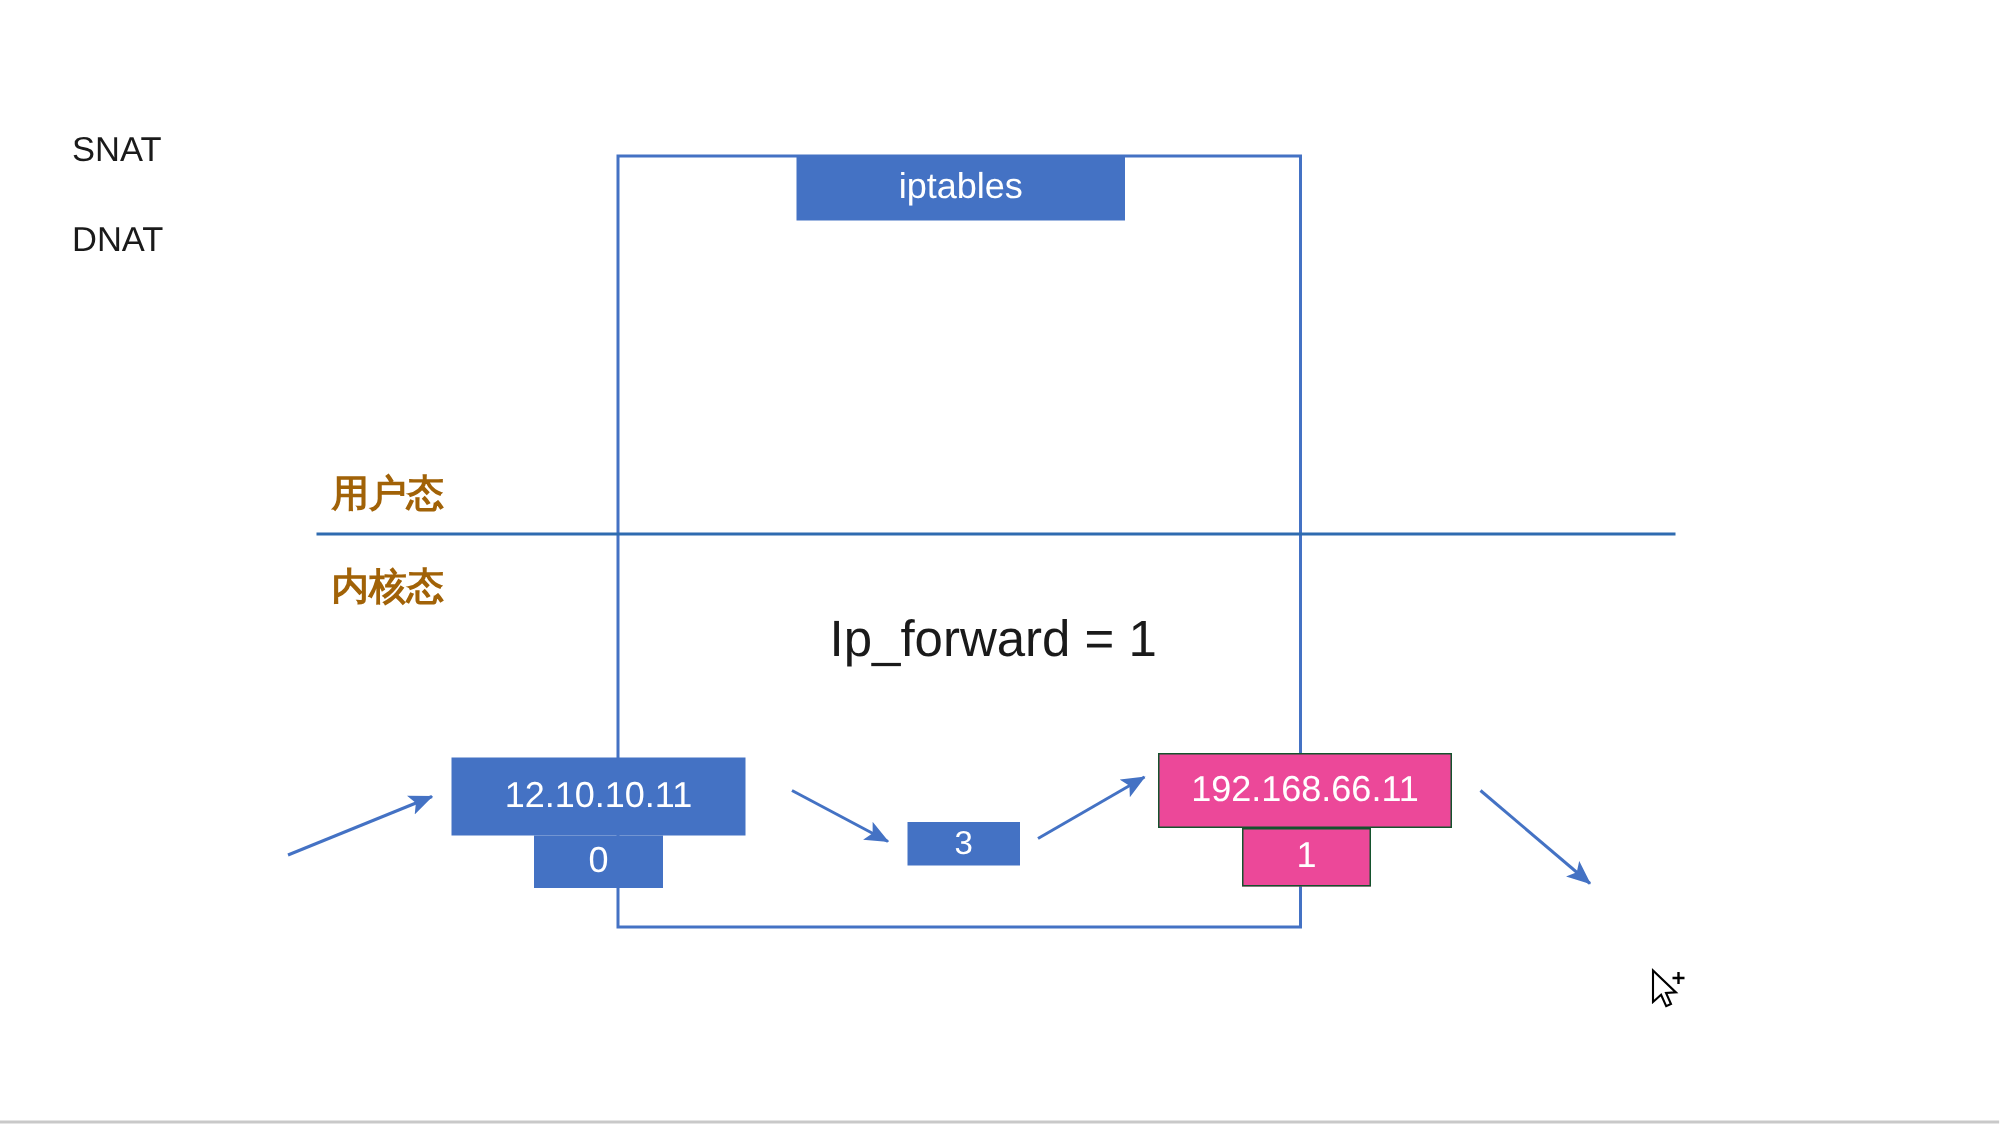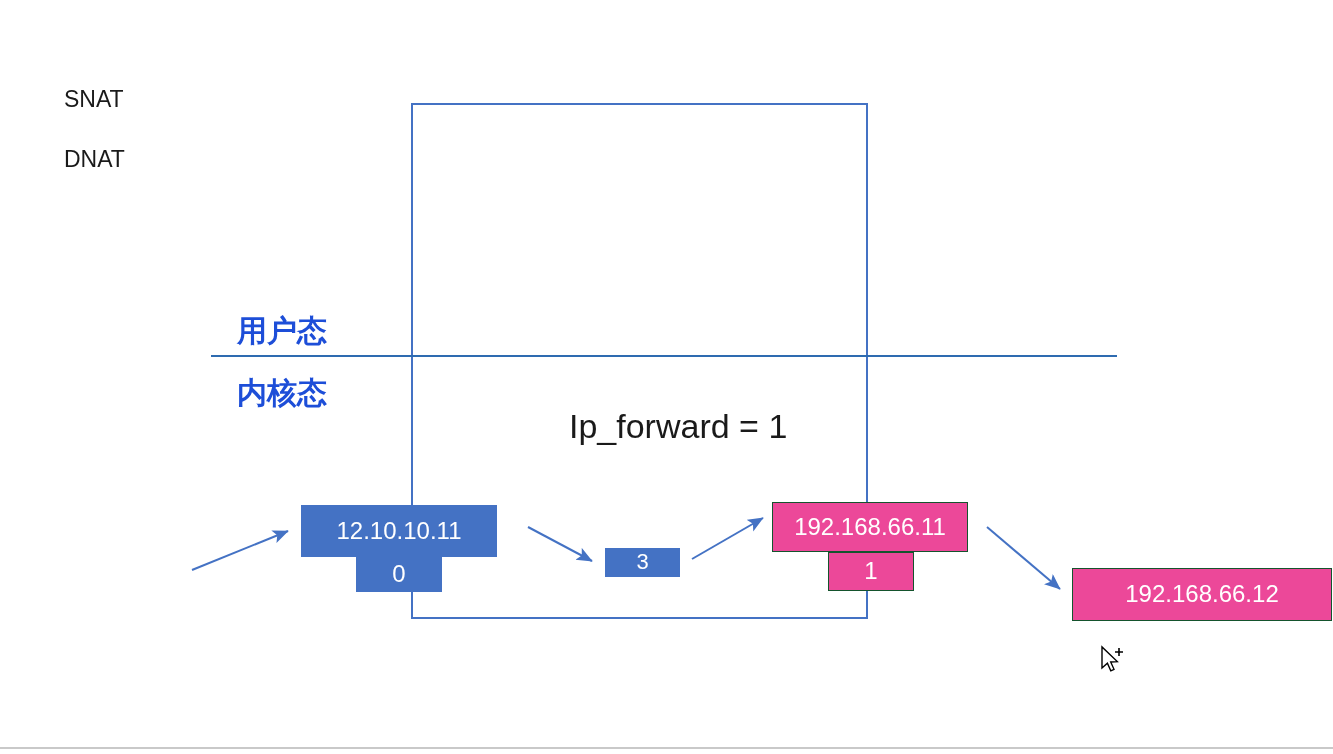--- a/index.html
+++ b/index.html
@@ -16,27 +16,26 @@
     height: 754px;
     background: #ffffff;
     overflow: hidden;
   }
   .label {
     position: absolute;
     color: #1a1a1a;
     font-size: 23px;
     line-height: 1;
     white-space: nowrap;
-    margin-left: 16px;
   }
   .cjk {
     font-family: "DejaVu Sans", sans-serif;
     font-weight: 700;
-    font-size: 30px;
-    color: #1d4ed8;
+    font-size: 25px;
+    color: #a16207;
   }
   .box {
     position: absolute;
     display: flex;
     align-items: center;
     justify-content: center;
     color: #ffffff;
     font-size: 24px;
     line-height: 1.1;
     box-sizing: border-box;
@@ -91,32 +90,32 @@
   <div class="hline" style="left:211px; top:355px; width:906px;"></div>
 
   <div class="label" style="left:48px; top:88px;">SNAT</div>
   <div class="label" style="left:48px; top:148px;">DNAT</div>
 
   <div class="label cjk" style="left:221px; top:316px;">用户态</div>
   <div class="label cjk" style="left:221px; top:378px;">内核态</div>
 
   <div class="label" style="left:553px; top:409px; font-size:34px;">Ip_forward = 1</div>
 
+  <div class="box box-blue" style="left:531px; top:104px; width:219px; height:43px;">iptables</div>
 
 
   <div class="box box-blue" style="left:301px; top:505px; width:196px; height:52px;">12.10.10.11</div>
   <div class="box box-blue" style="left:356px; top:557px; width:86px; height:35px; font-size:24px;">0</div>
 
   <div class="box box-blue" style="left:605px; top:548px; width:75px; height:29px; font-size:22px;">3</div>
 
 
   <div class="box box-green" style="left:772px; top:502px; width:196px; height:50px;">192.168.66.11</div>
   <div class="box box-green" style="left:828px; top:552px; width:86px; height:39px; font-size:24px;">1</div>
 
-  <div class="box box-green" style="left:1072px; top:568px; width:260px; height:53px;">192.168.66.12</div>
 
   <svg class="arrows" viewBox="0 0 1333 754">
     <defs>
       <marker id="ah" markerWidth="9" markerHeight="9" refX="7.6" refY="3.4" orient="auto" markerUnits="strokeWidth">
         <path d="M0,0 L8,3.4 L0,6.8 L1.8,3.4 z" fill="#4472C4"></path>
       </marker>
     </defs>
     <g stroke="#4472C4" stroke-width="2" fill="none" marker-end="url(#ah)">
       <line x1="192" y1="570" x2="288" y2="531"></line>
       <line x1="528" y1="527" x2="592" y2="561"></line>

